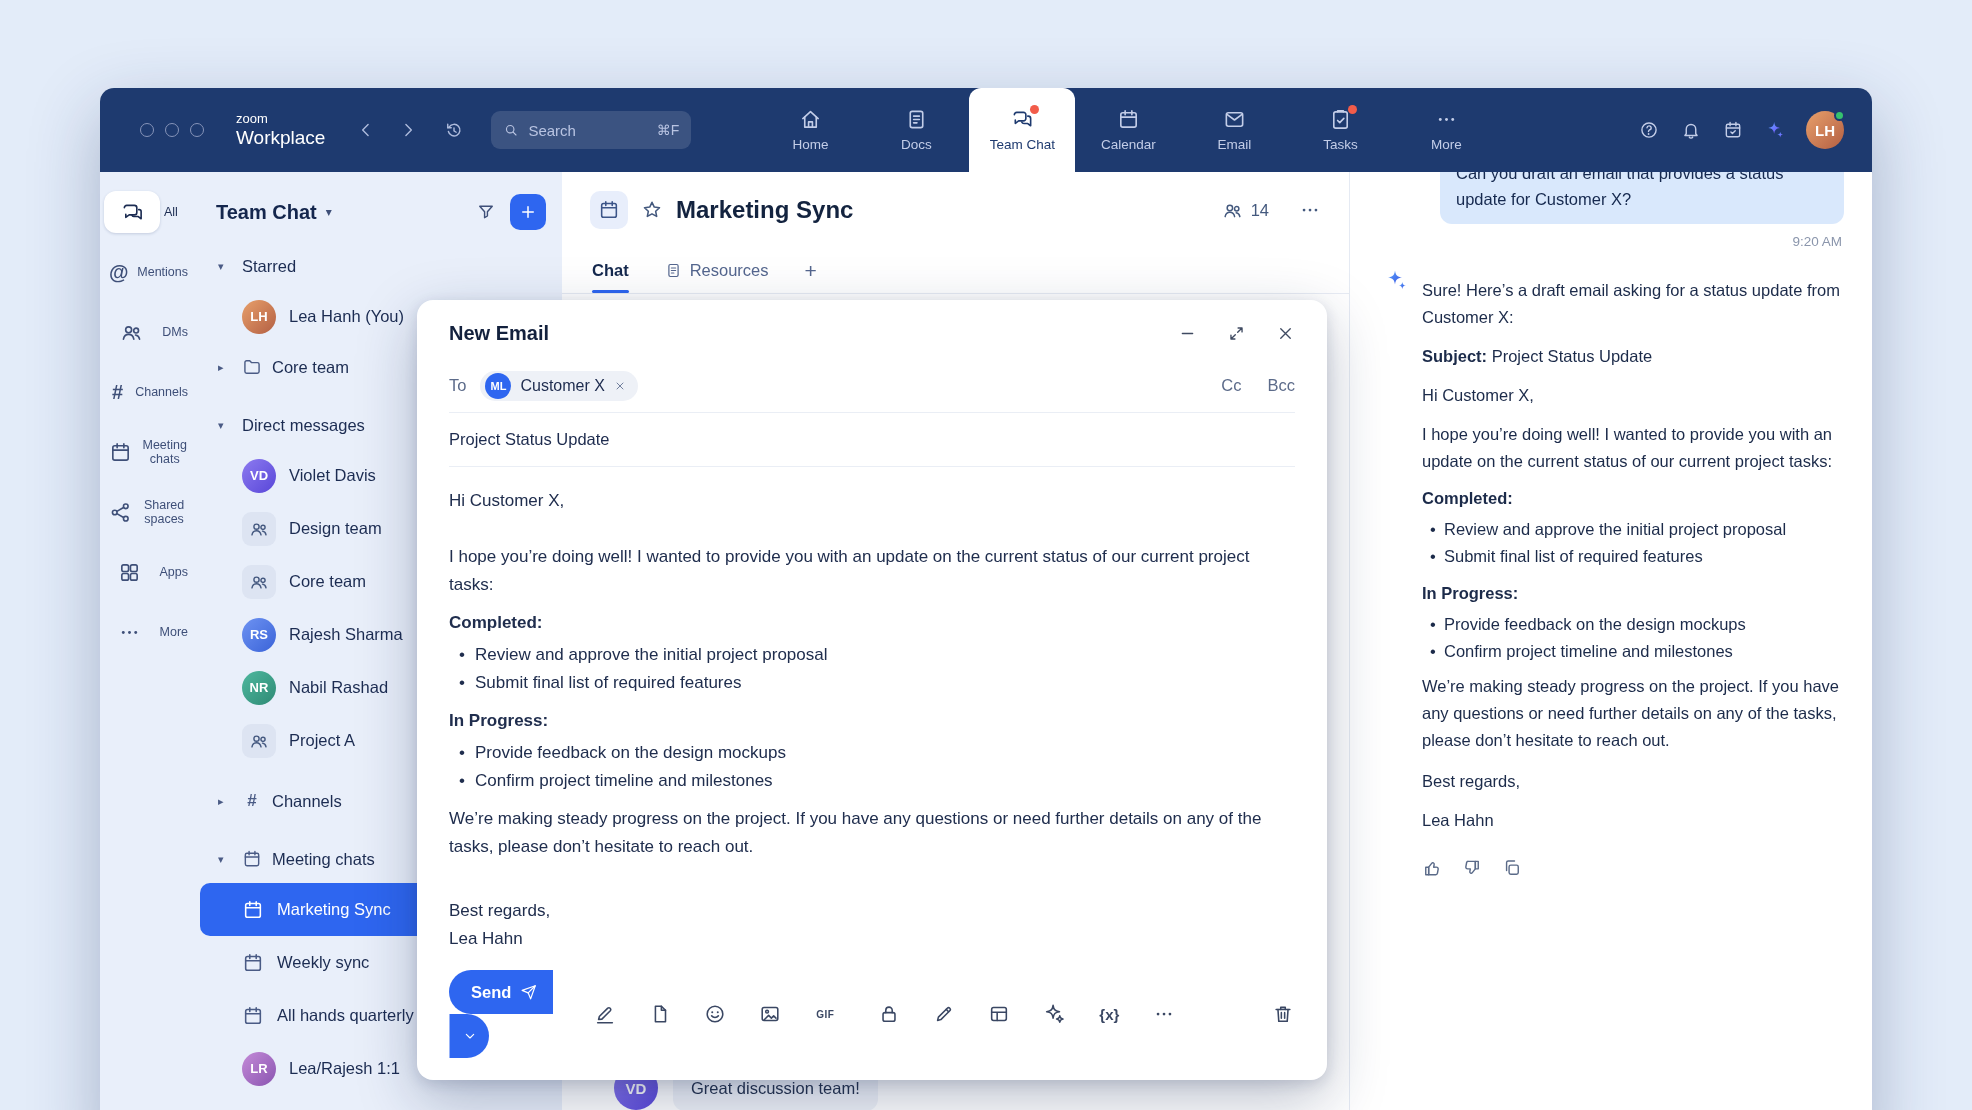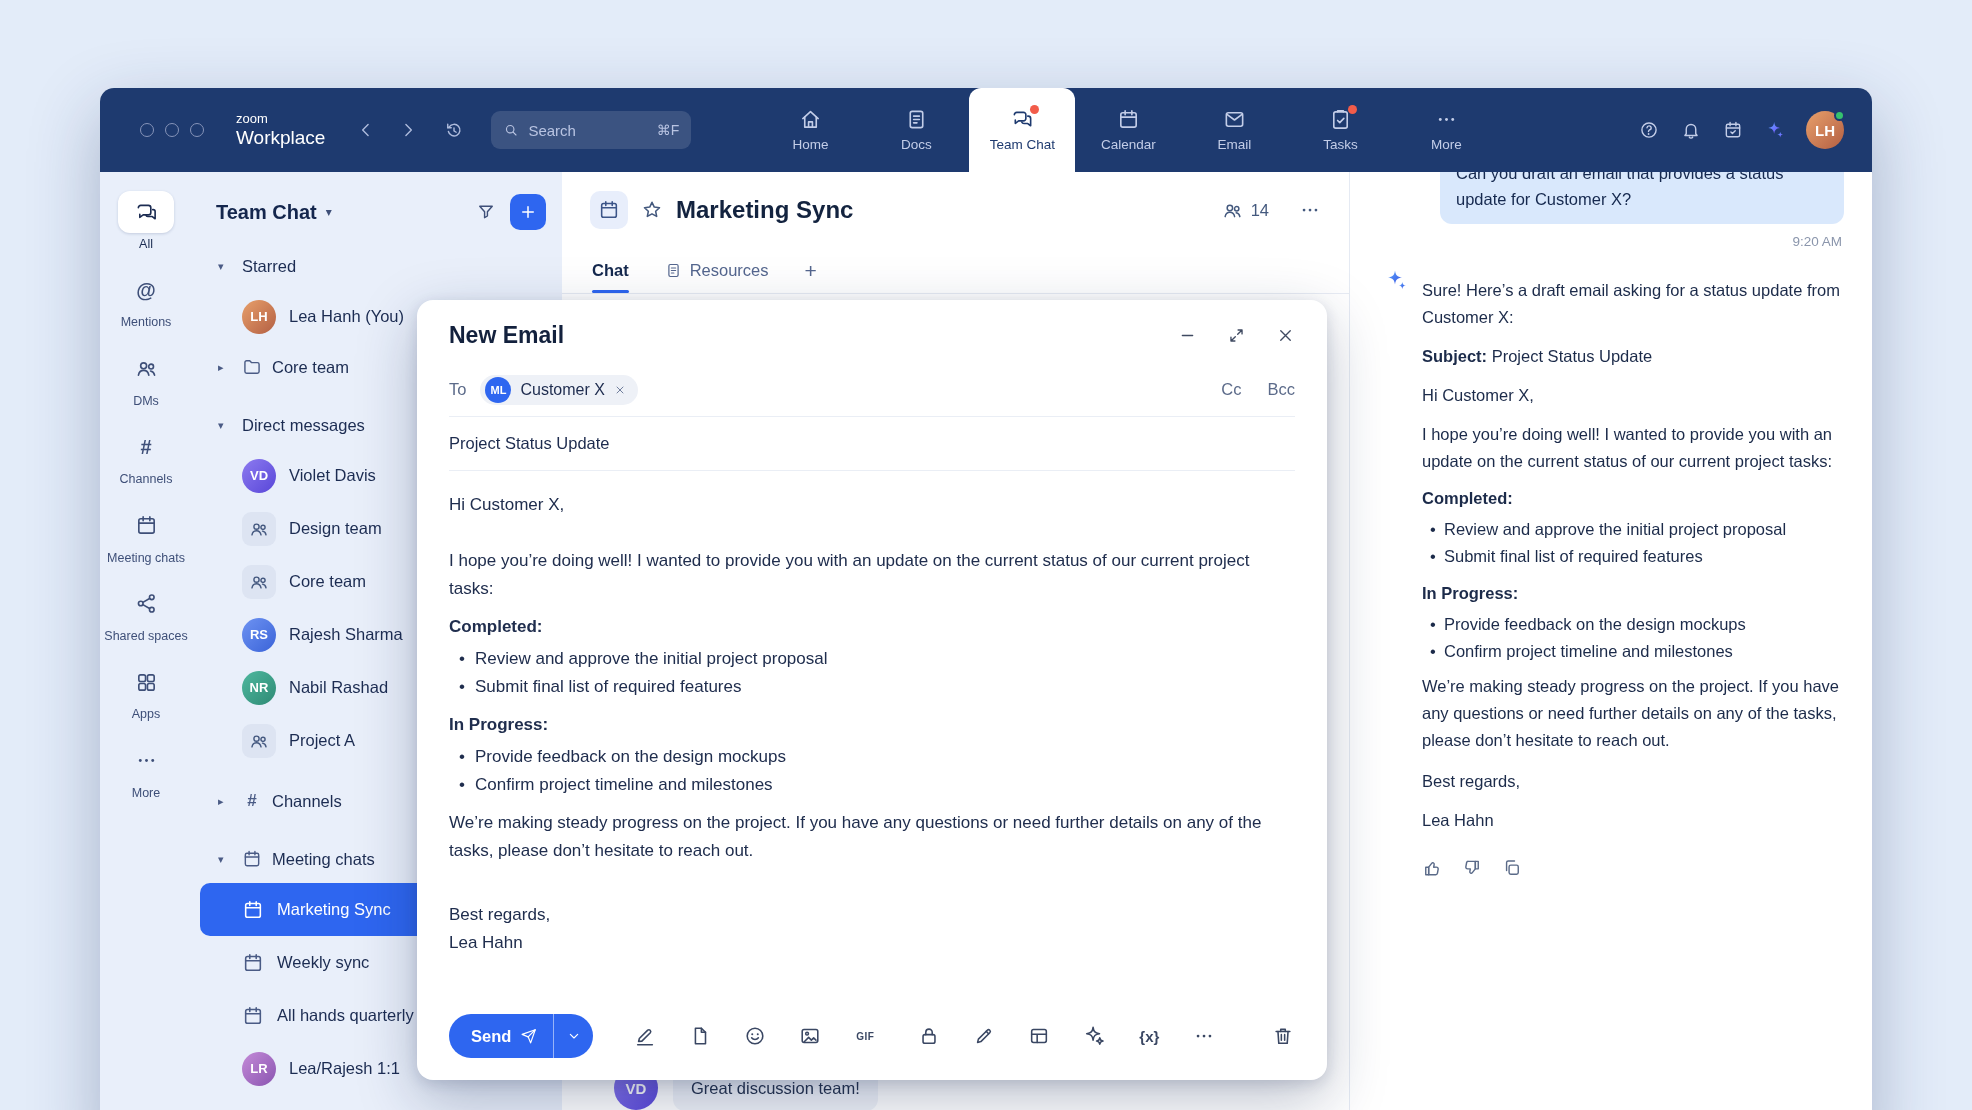--- a/index.html
+++ b/index.html
@@ -40,21 +40,21 @@
   .g1{background:linear-gradient(135deg,#e8a06b,#b35f43);}
   .g2{background:linear-gradient(135deg,#8d7bf0,#5846d8);}
   .g3{background:linear-gradient(135deg,#4fb89f,#2e8a74);}
   .g4{background:linear-gradient(135deg,#6e93f2,#3a63d8);}
   .g5{background:linear-gradient(135deg,#c48bd8,#8a54b0);}
 
   
   .content{flex:1;display:flex;min-height:0;}
 
   .rail{width:92px;flex:0 0 92px;background:#e9effa;padding-top:10px;display:flex;flex-direction:column;align-items:center;}
-  .rail-item{width:100%;display:flex;flex-direction:column;align-items:center;gap:4px;padding:9px 4px;
+  .rail-item{width:100%;display:flex;align-items:center;gap:4px;padding:9px 4px;
     color:#3e4f78;font-size:12.5px;text-align:center;line-height:1.15;}
   .rail-item .tile{width:56px;height:42px;display:flex;align-items:center;justify-content:center;}
   .rail-item.active .tile{background:#fff;border-radius:12px;box-shadow:0 1px 3px rgba(30,50,100,.18);}
   .rail-item.active{color:#1c2c52;}
   .rail-item svg{width:23px;height:23px;}
   .rail-item .glyph{font-size:20px;font-weight:bold;line-height:23px;}
 
   .chatlist{width:370px;flex:0 0 370px;background:#e9effa;display:flex;flex-direction:column;padding:0 8px;}
   .cl-header{display:flex;align-items:center;padding:22px 8px 12px 16px;}
   .cl-title{font-size:20px;font-weight:bold;color:#14264d;display:flex;align-items:center;gap:9px;}
@@ -99,42 +99,42 @@
   .tab.active:after{content:"";position:absolute;left:0;right:0;bottom:0;height:3px;background:#2e66f0;border-radius:2px;}
   .tab-plus{font-size:21px;color:#54668e;}
   .floor-msg{position:absolute;left:52px;top:894px;display:flex;gap:15px;align-items:flex-start;}
   .floor-msg .av{width:44px;height:44px;border-radius:50%;display:flex;align-items:center;justify-content:center;color:#fff;font-size:15px;font-weight:bold;}
   .floor-bubble{background:#f0f3f9;border-radius:12px;padding:13px 18px;font-size:16.5px;color:#25334f;white-space:nowrap;}
 
   
   .modal{position:absolute;left:317px;top:212px;width:910px;height:780px;background:#fff;border-radius:16px;
     box-shadow:0 20px 60px rgba(18,35,80,.28),0 4px 14px rgba(18,35,80,.14);display:flex;flex-direction:column;z-index:40;}
   .m-head{display:flex;align-items:center;padding:22px 32px 14px;}
-  .m-title{font-size:23px;font-weight:bold;color:#13213d;}
+  .m-title{font-size:20px;font-weight:bold;color:#13213d;}
   .m-controls{margin-left:auto;display:flex;gap:30px;color:#3f4a61;}
   .m-controls svg{width:19px;height:19px;}
   .m-row{margin:0 32px;min-height:54px;display:flex;align-items:center;border-bottom:1px solid #eaeef5;gap:14px;
     font-size:16.5px;color:#5c6b8a;}
   .chip{display:flex;align-items:center;gap:9px;background:#eef1f7;border-radius:18px;height:30px;padding:0 12px 0 5px;
     color:#1d2b4e;font-size:16px;}
   .chip .cav{width:26px;height:26px;border-radius:50%;background:#2e66f0;color:#fff;font-size:11px;font-weight:bold;
     display:flex;align-items:center;justify-content:center;}
   .chip .x svg{width:12px;height:12px;color:#5a6a8c;}
   .ccbcc{margin-left:auto;display:flex;gap:26px;}
   .m-subject{color:#1d2b4e;}
   .m-body{flex:1;padding:20px 32px 0;font-size:17px;line-height:28px;color:#202e4e;overflow:hidden;}
   .m-body p{margin:0 0 6px;}
   .pg{margin-bottom:28px !important;}
   .bh{font-weight:bold;margin:10px 0 4px !important;}
   .bullet{display:flex;}
   .bullet .b{width:26px;text-align:center;flex:0 0 26px;}
   .close-p{margin-top:10px !important;}
   .signoff{margin-top:36px !important;margin-bottom:0 !important;}
   .m-toolbar{display:flex;align-items:center;padding:16px 32px 22px;color:#3a4763;}
-  .send-group{display:flex;}
+  .send-group{display:flex;flex-direction:column;}
   .send-btn{height:44px;background:#2e66f0;color:#fff;border-radius:22px 0 0 22px;display:flex;align-items:center;
     gap:9px;padding:0 16px 0 22px;font-size:16.5px;font-weight:bold;}
   .send-btn svg{width:17px;height:17px;}
   .send-caret{width:40px;height:44px;background:#2e66f0;border-radius:0 22px 22px 0;border-left:1.5px solid rgba(255,255,255,.5);
     display:flex;align-items:center;justify-content:center;color:#fff;}
   .send-caret svg{width:16px;height:16px;}
   .tgroup{display:flex;gap:31px;margin-left:40px;align-items:center;}
   .tb-ic{width:24px;height:24px;display:flex;align-items:center;justify-content:center;}
   .tb-ic svg{width:22px;height:22px;}
   .gif{font-size:10px;font-weight:bold;letter-spacing:.5px;}

